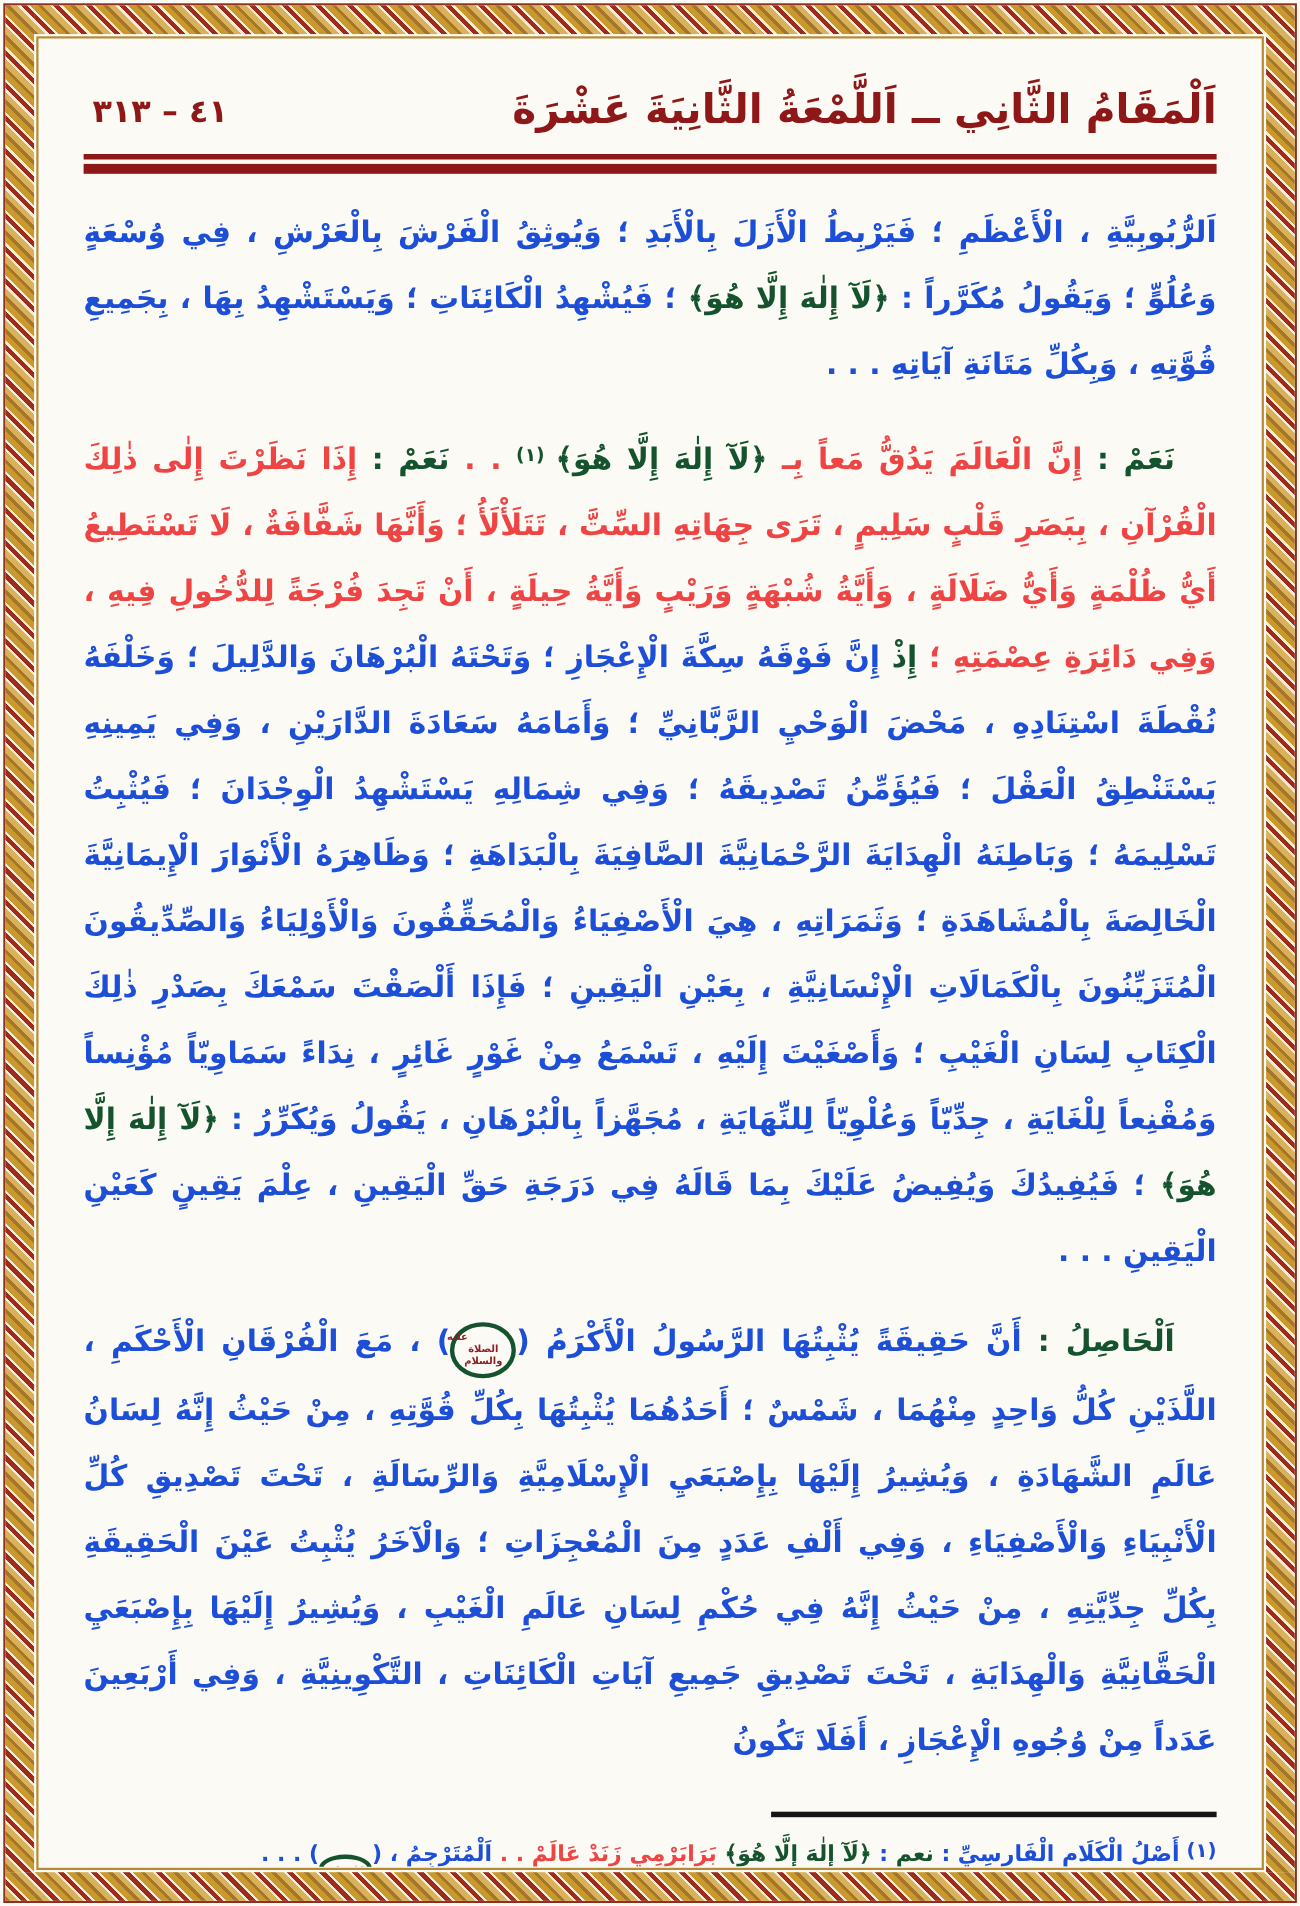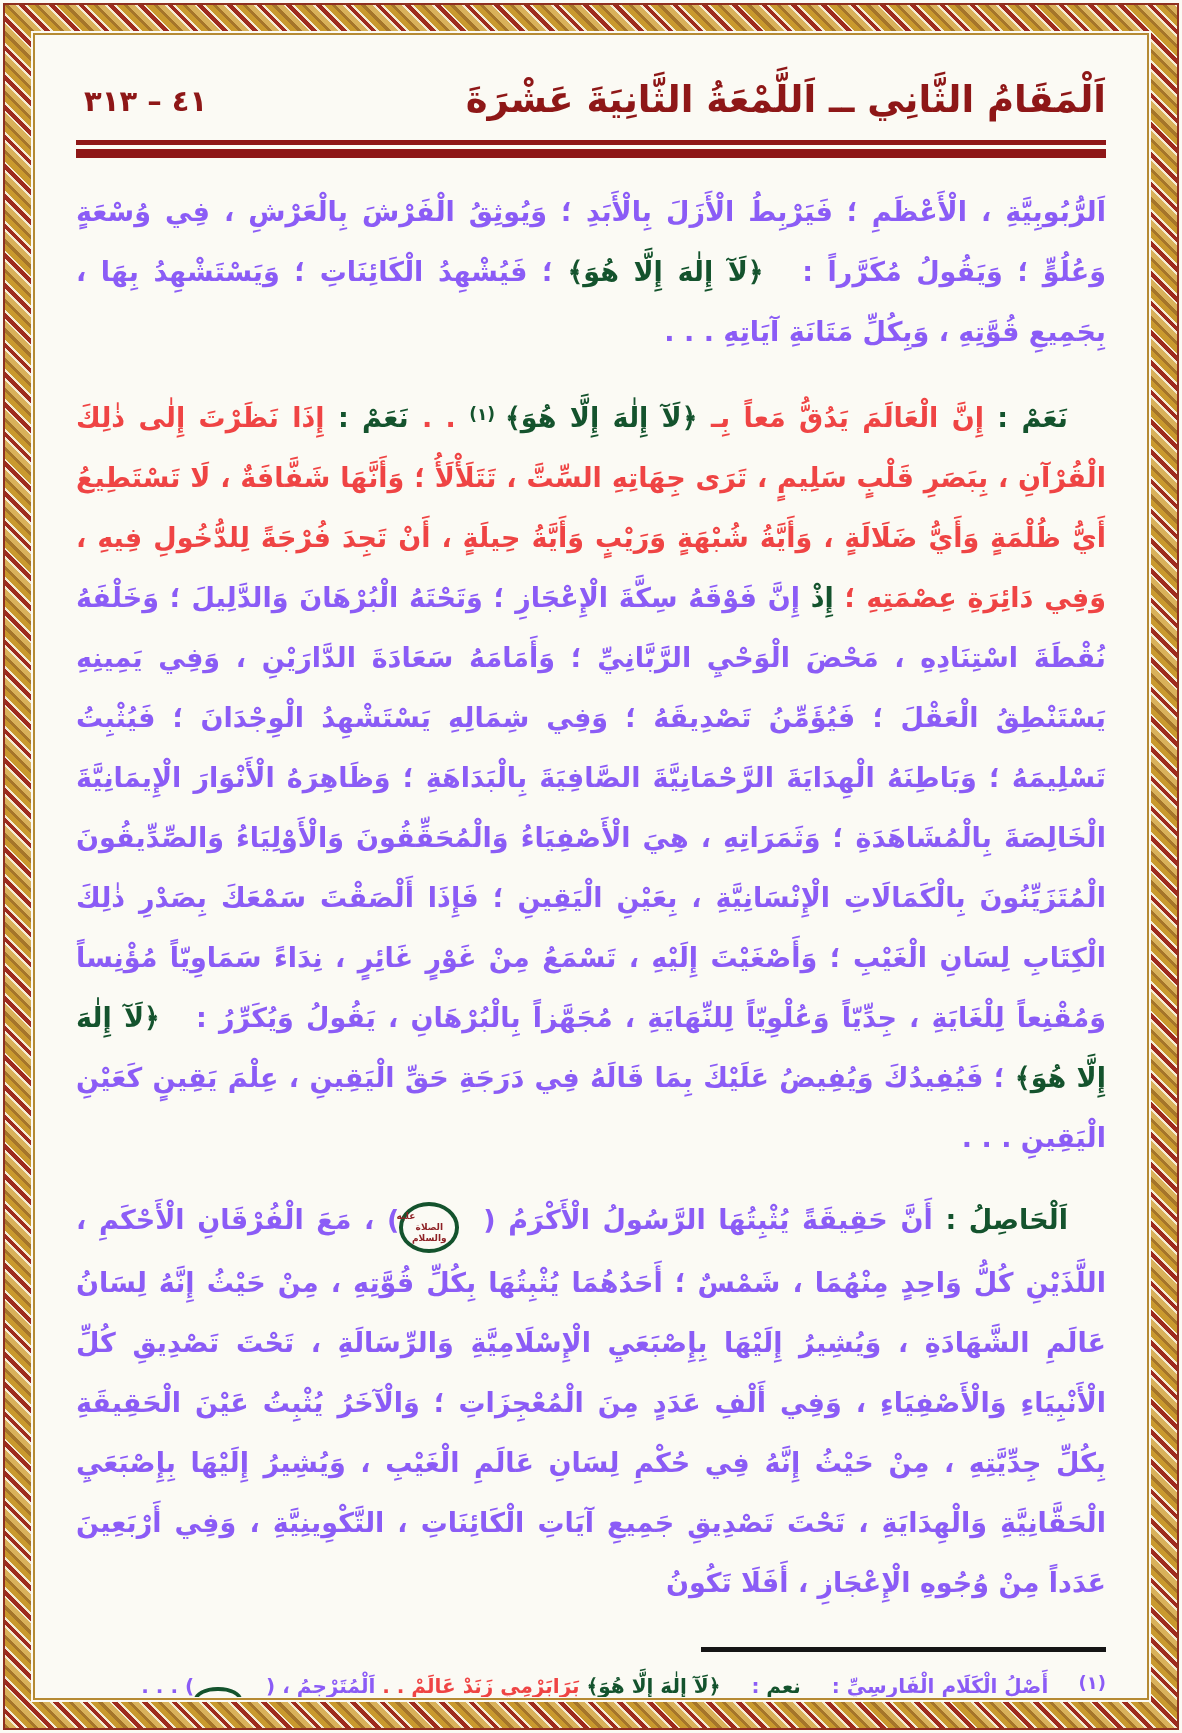--- a/index.html
+++ b/index.html
@@ -22,21 +22,21 @@
     position:absolute;inset:36px;padding:28px 40px;direction:rtl;
     overflow:hidden;box-sizing:border-box;
   }
   .header{position:relative;text-align:right;margin-top:14px;height:52px;}
   .title{font-size:37px;font-weight:bold;color:#8e1717;}
   .pagenums{position:absolute;left:8px;top:6px;font-size:29px;font-weight:bold;color:#8e1717;}
   .rule{height:4px;border-top:5px solid #8e1717;border-bottom:9px solid #8e1717;margin:10px 0 24px 0;}
   .body{font-size:27px;font-weight:bold;line-height:60px;text-align:justify;}
   .para{margin:0 0 22px 0;}
   .para.indent{text-indent:38px;}
-  .red{color:#8b5cf6;margin-left:24px;}
+  .red{color:#1d4ed8;}
   .dark{color:#ef4444;}
   .bright{color:#14532d;}
   .fnref{font-size:17px;vertical-align:7px;}
   .seal{
     display:inline-block;width:48px;font-size:9px;line-height:1.2;text-align:center;
     color:#8e2125;border:4px solid #14532d;border-radius:50%;
     padding:5px 2px;vertical-align:-12px;font-weight:bold;white-space:normal;
   }
   .seal.small{width:36px;font-size:8px;padding:4px 2px;vertical-align:-9px;}
   .fn-divider{height:5px;background:#151515;width:405px;margin:34px 0 14px auto;}

